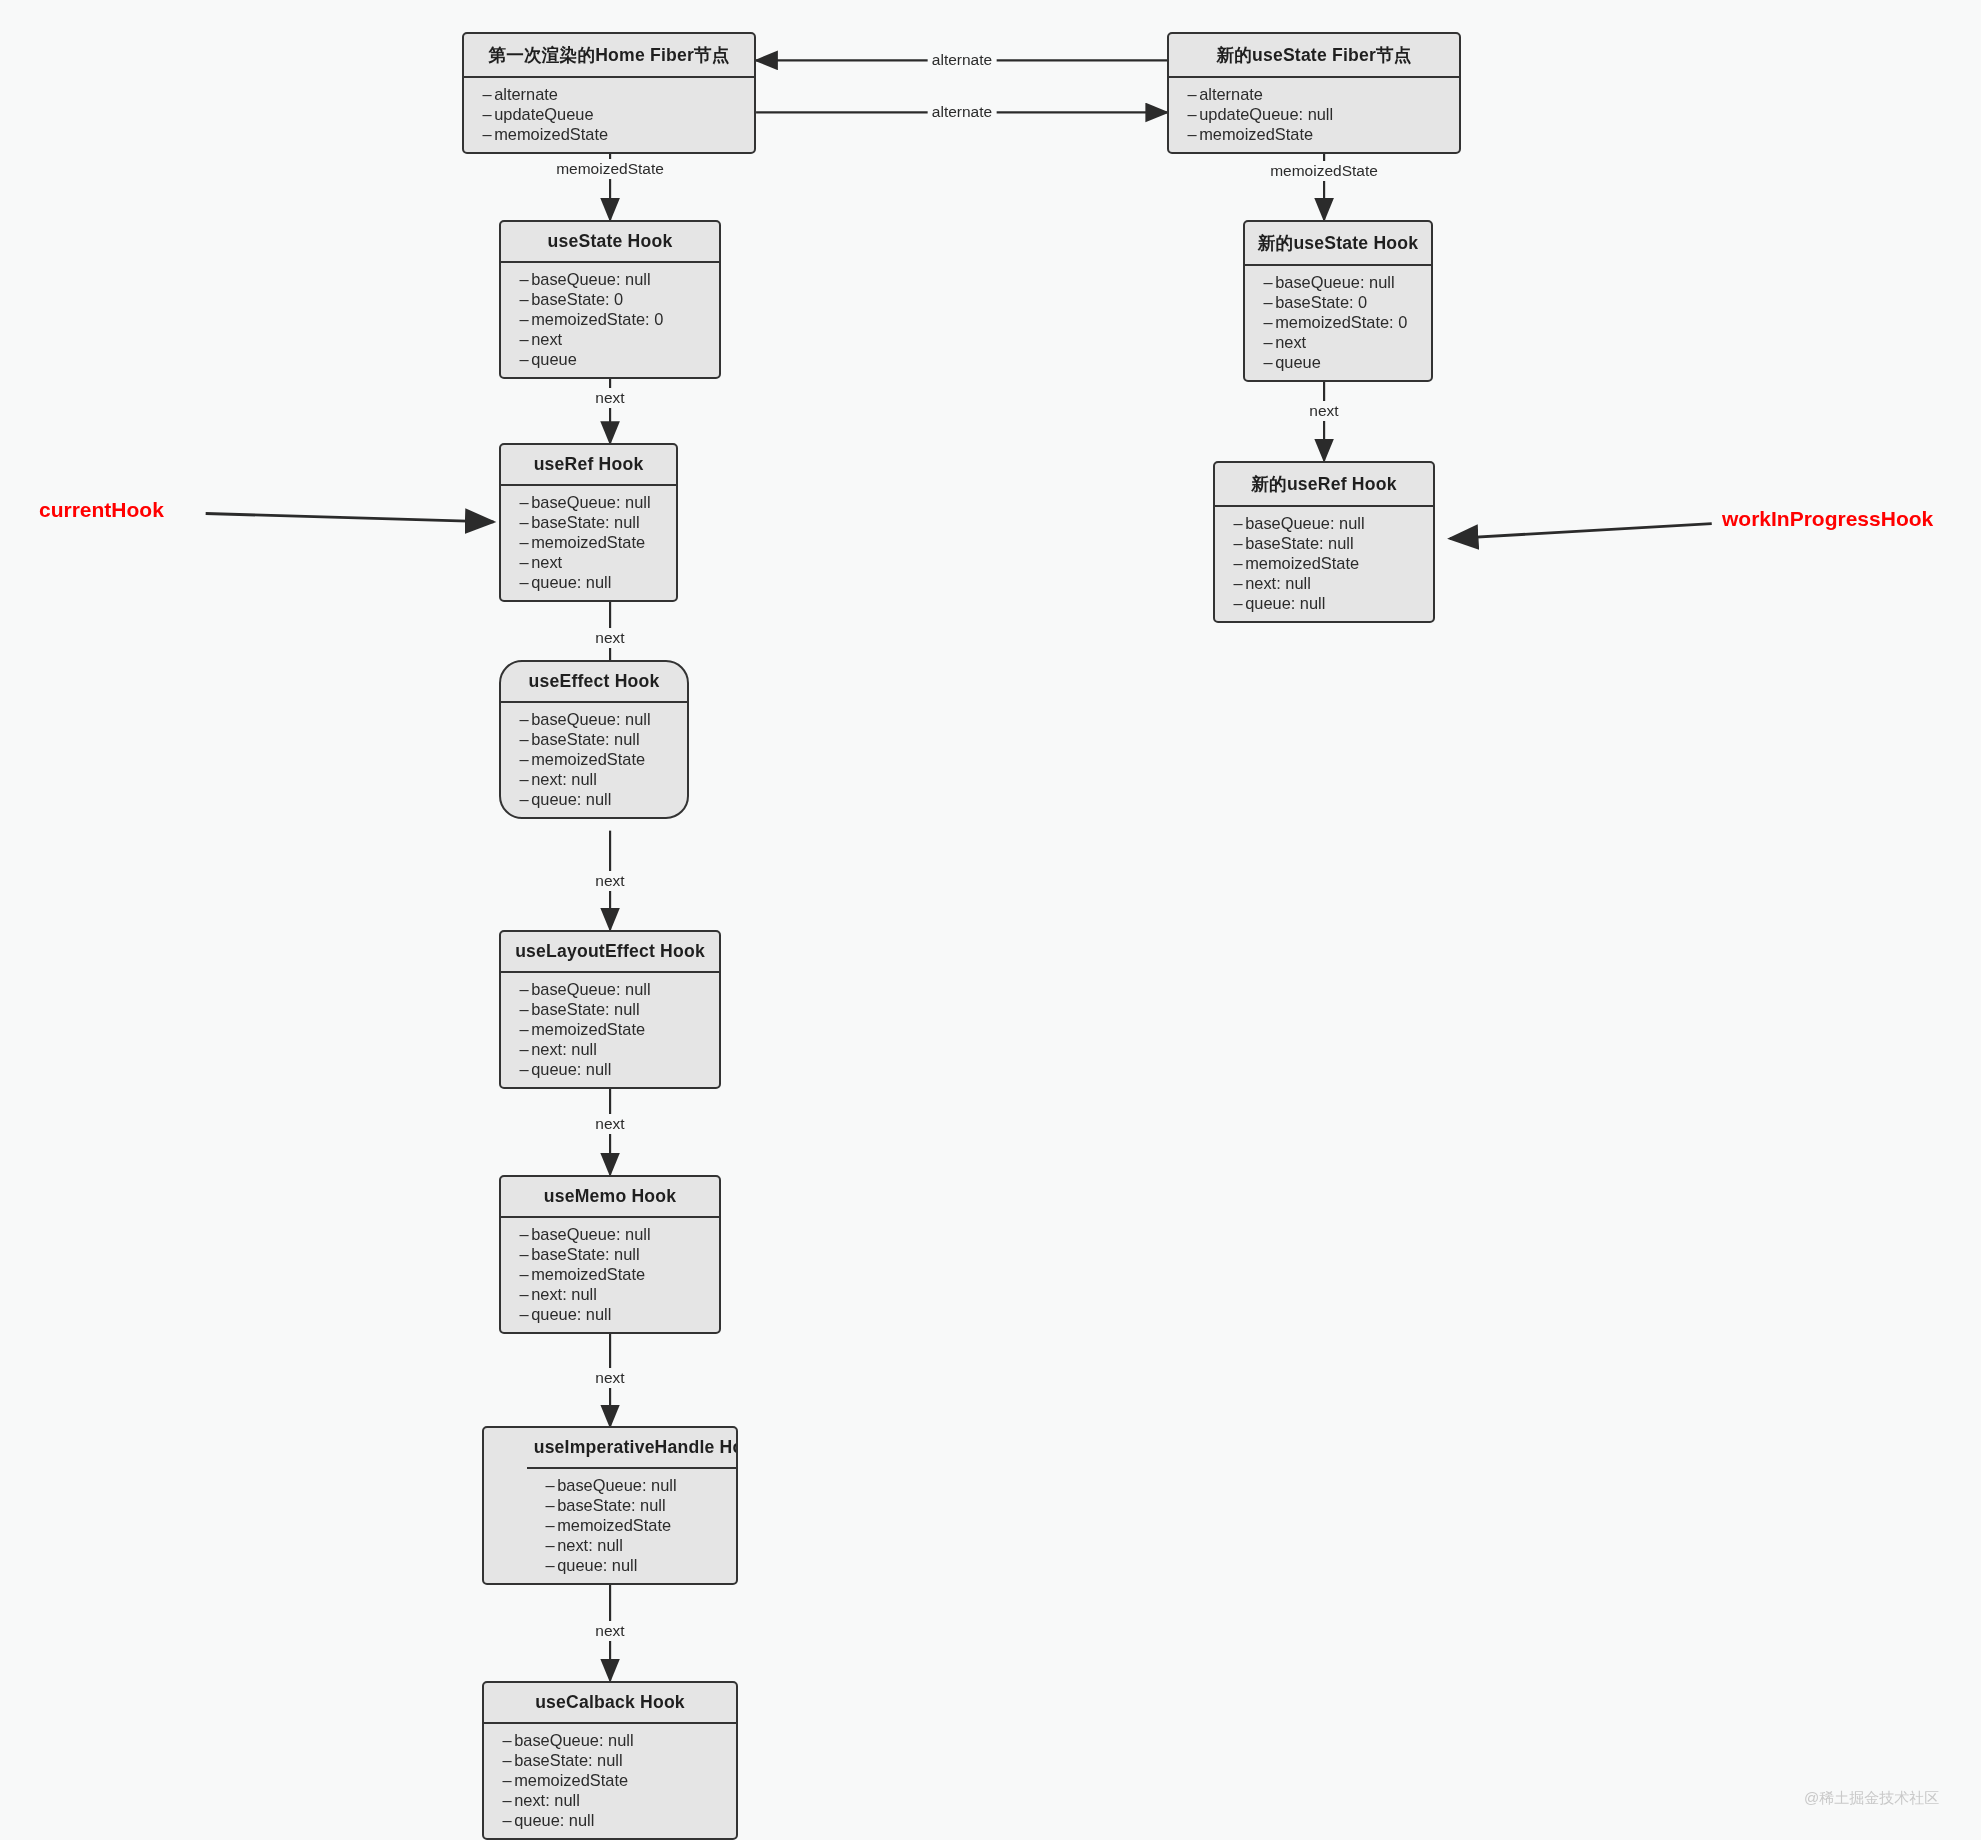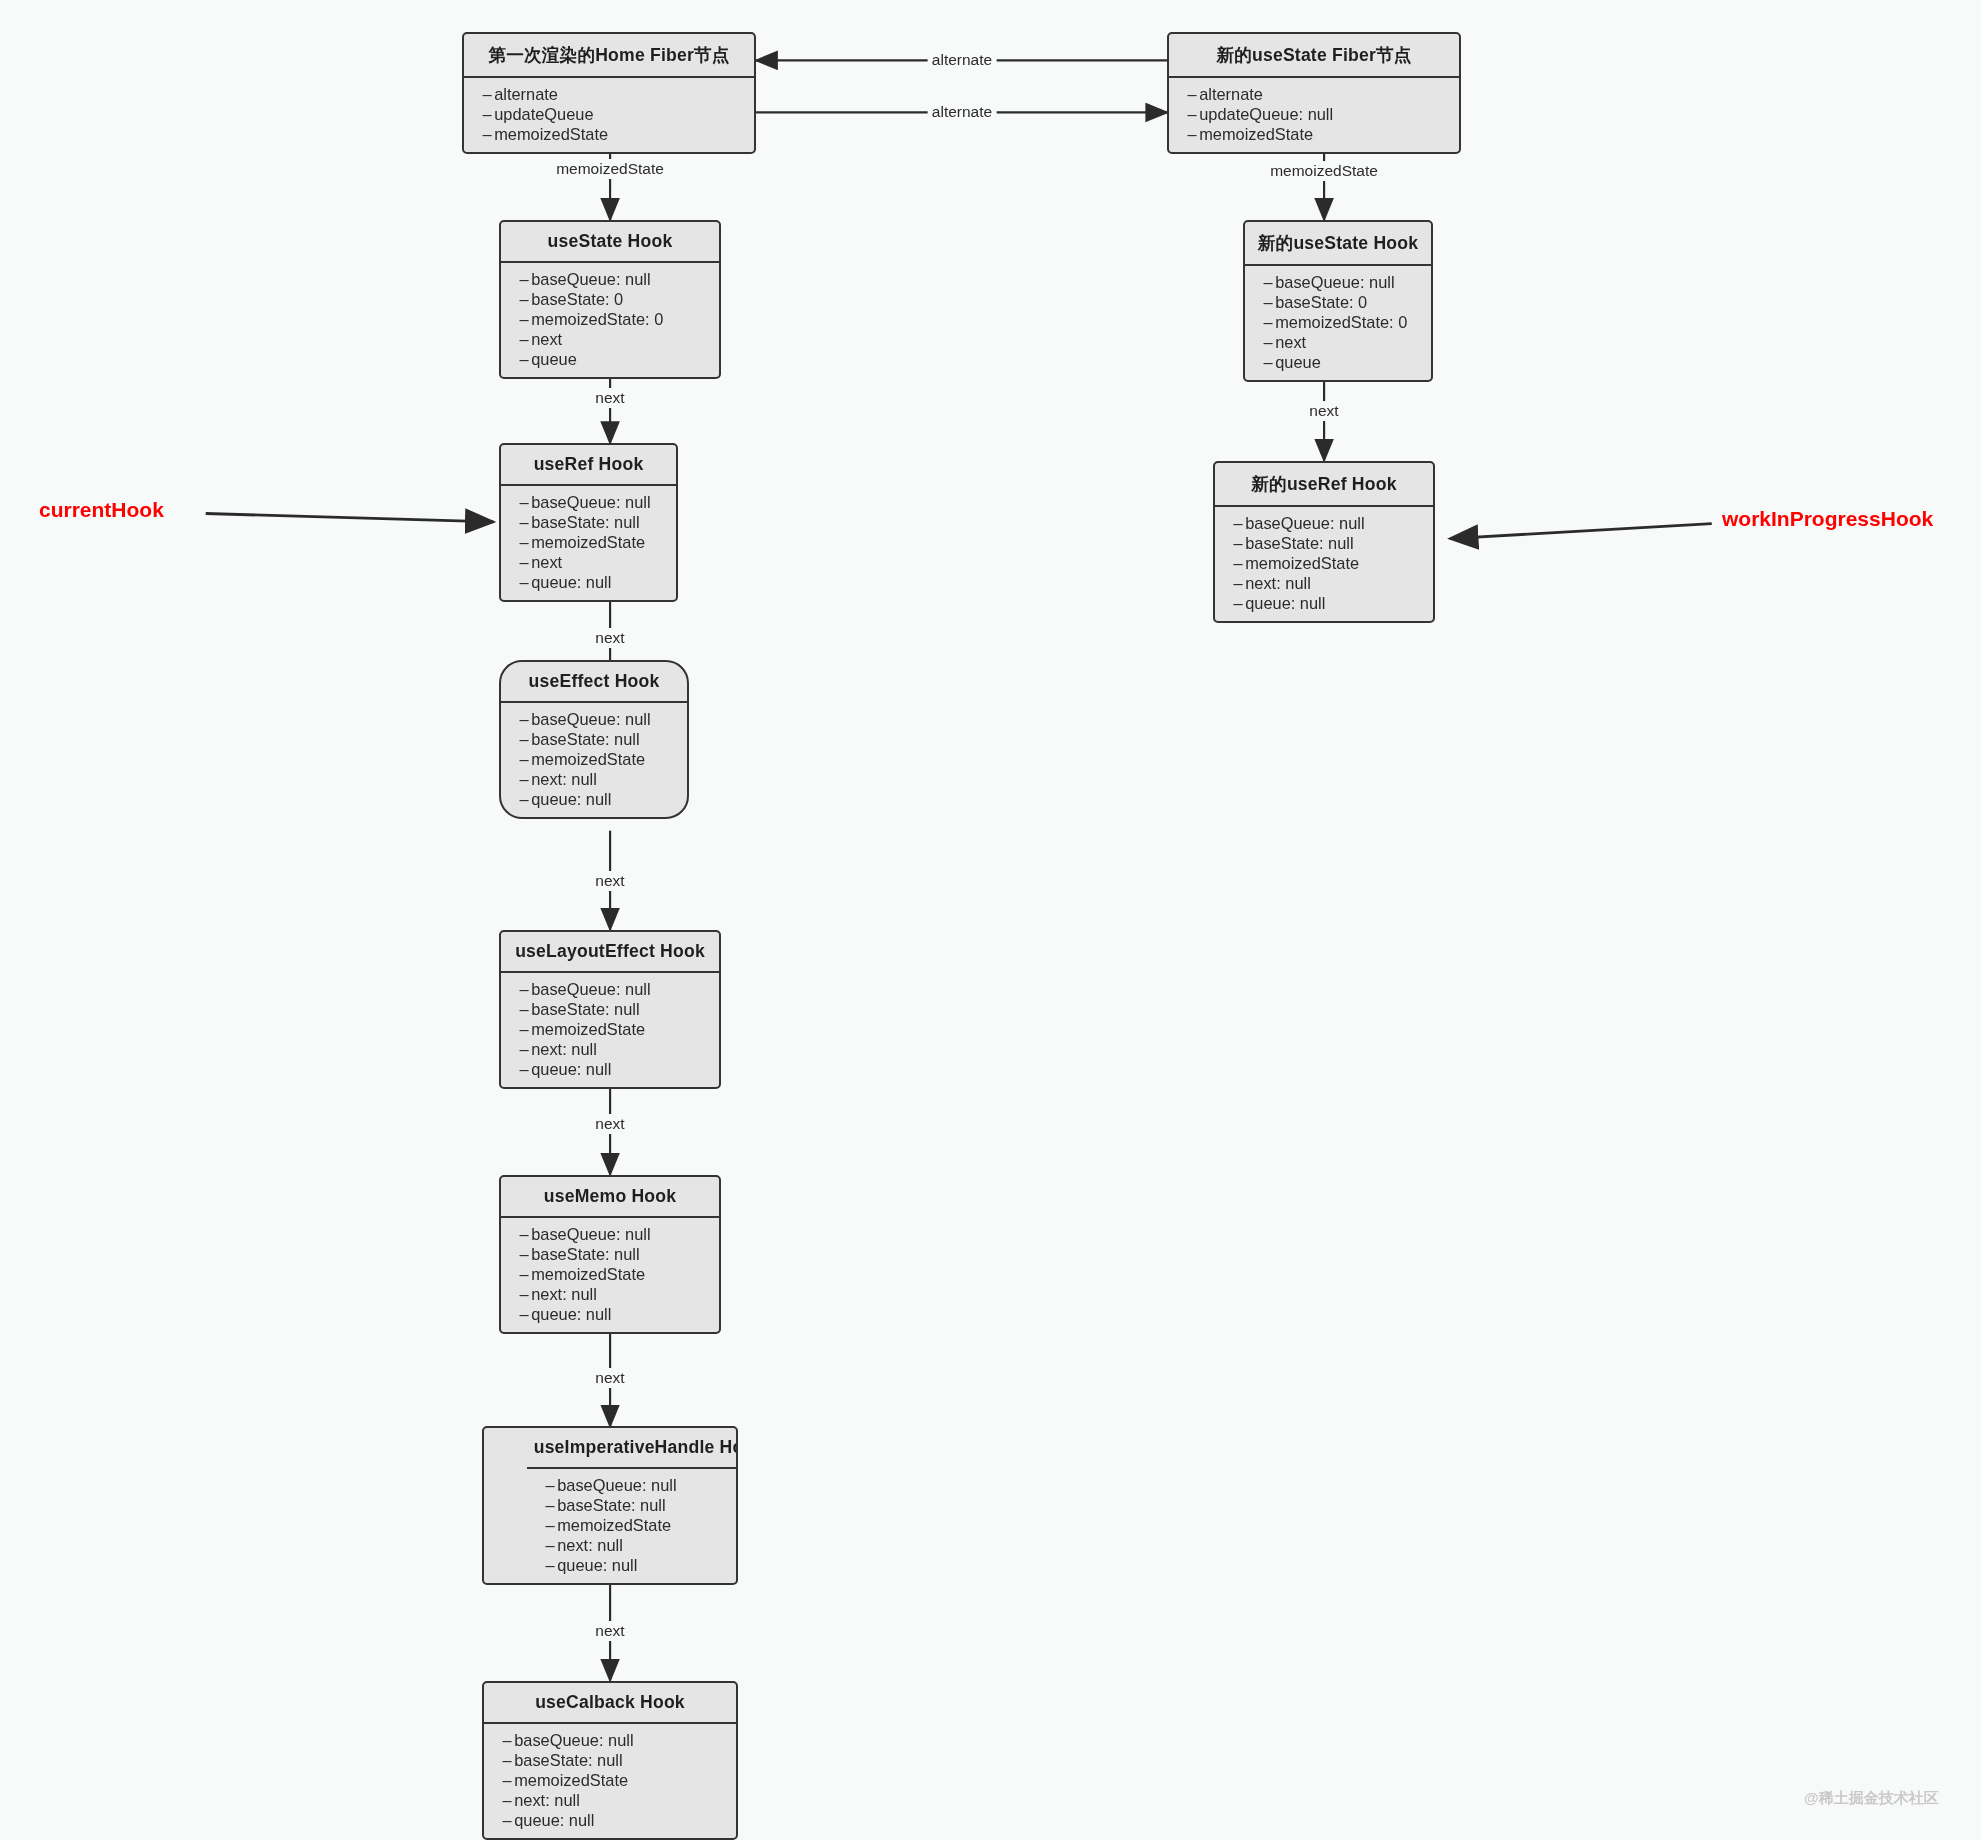--- a/index.html
+++ b/index.html
@@ -253,16 +253,16 @@
       <div class="attr"><span class="dash">–</span><span>baseState: null</span></div>
       <div class="attr"><span class="dash">–</span><span>memoizedState</span></div>
       <div class="attr"><span class="dash">–</span><span>next: null</span></div>
       <div class="attr"><span class="dash">–</span><span>queue: null</span></div>
     </div>
   </div>
 
   <div class="annot" style="left:39px; top:498px;">currentHook</div>
   <div class="annot" style="left:1722px; top:507px;">workInProgressHook</div>
 
-  <div class="watermark" style="left:1804px; top:1789px;font-weight:bold;">@稀土掘金技术社区</div>
+  <div class="watermark" style="left:1804px; top:1789px;">@稀土掘金技术社区</div>
 
 </div>
 
 
 </body></html>

